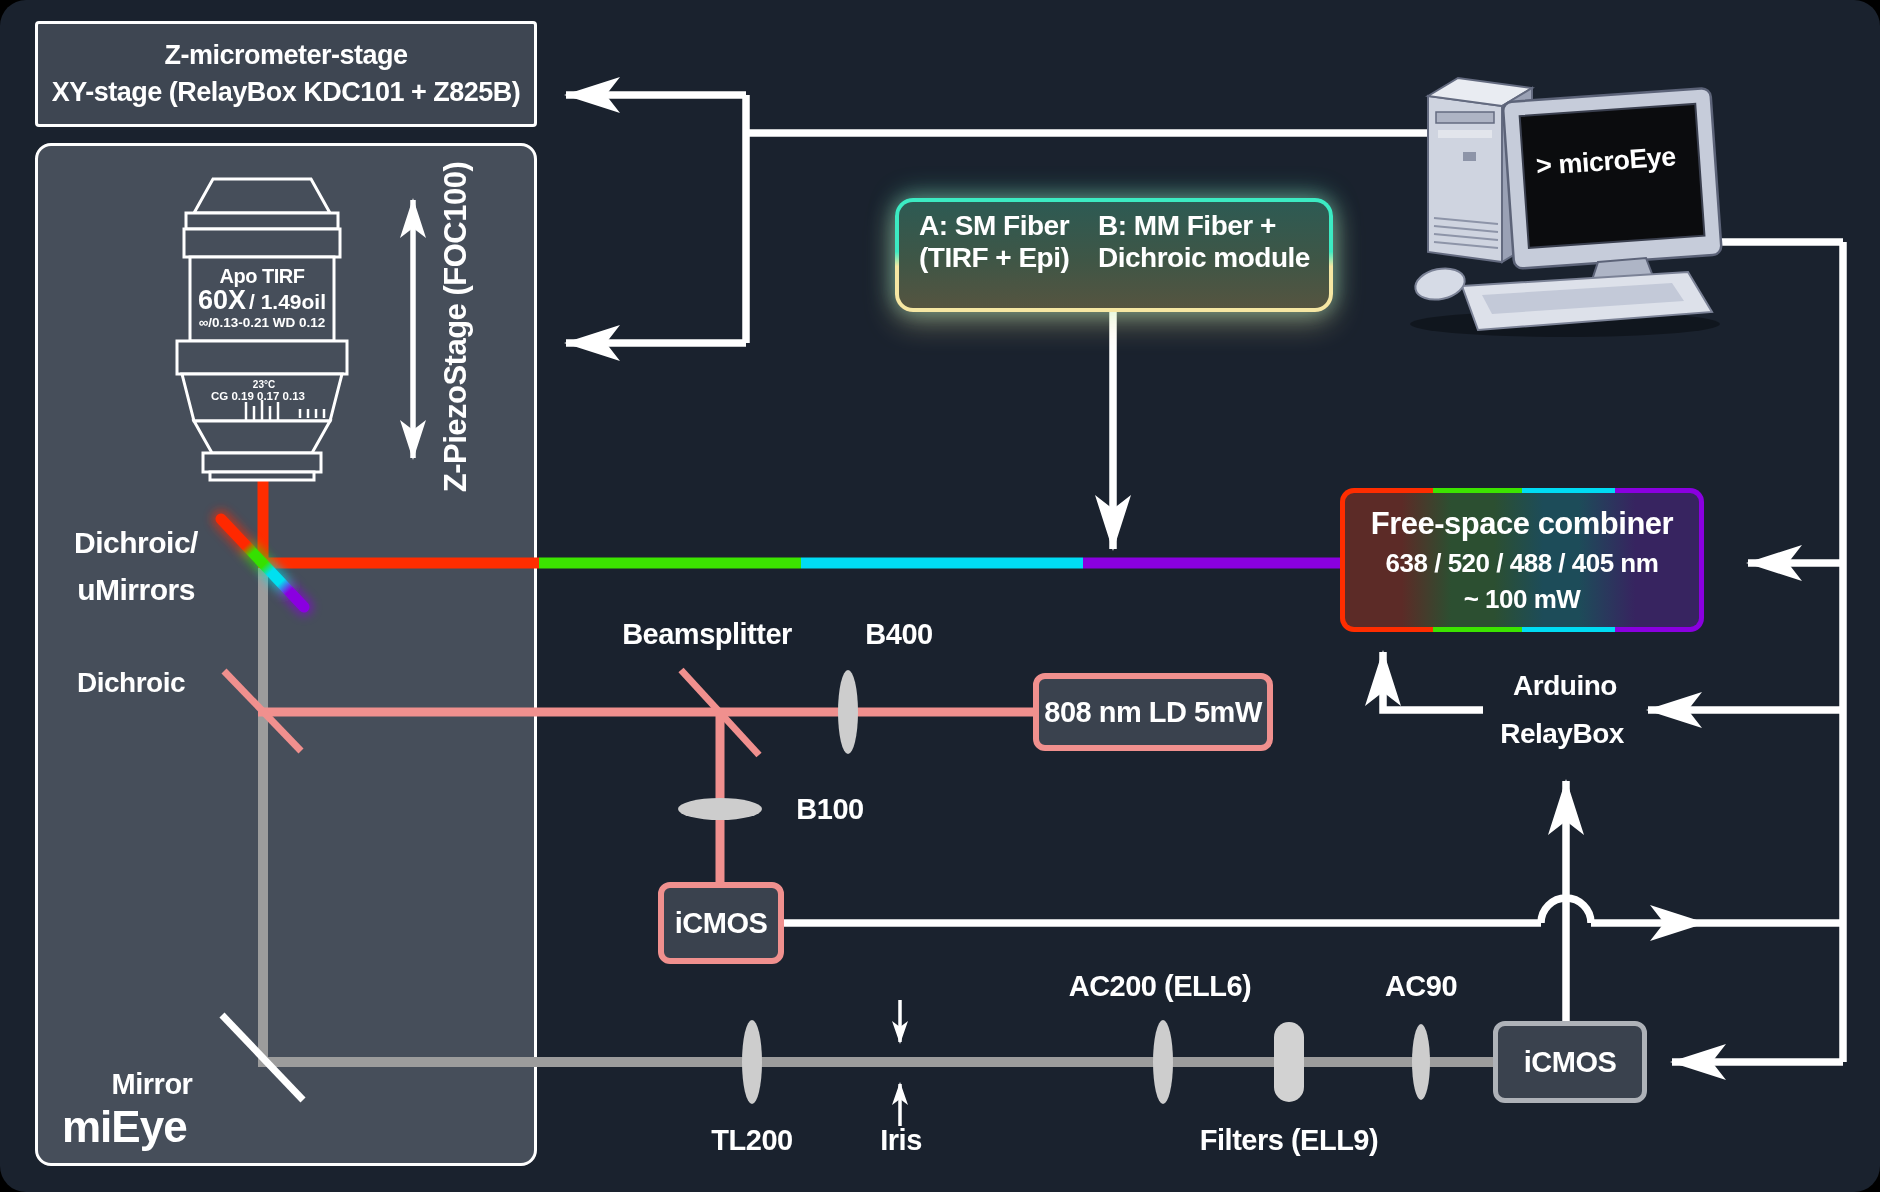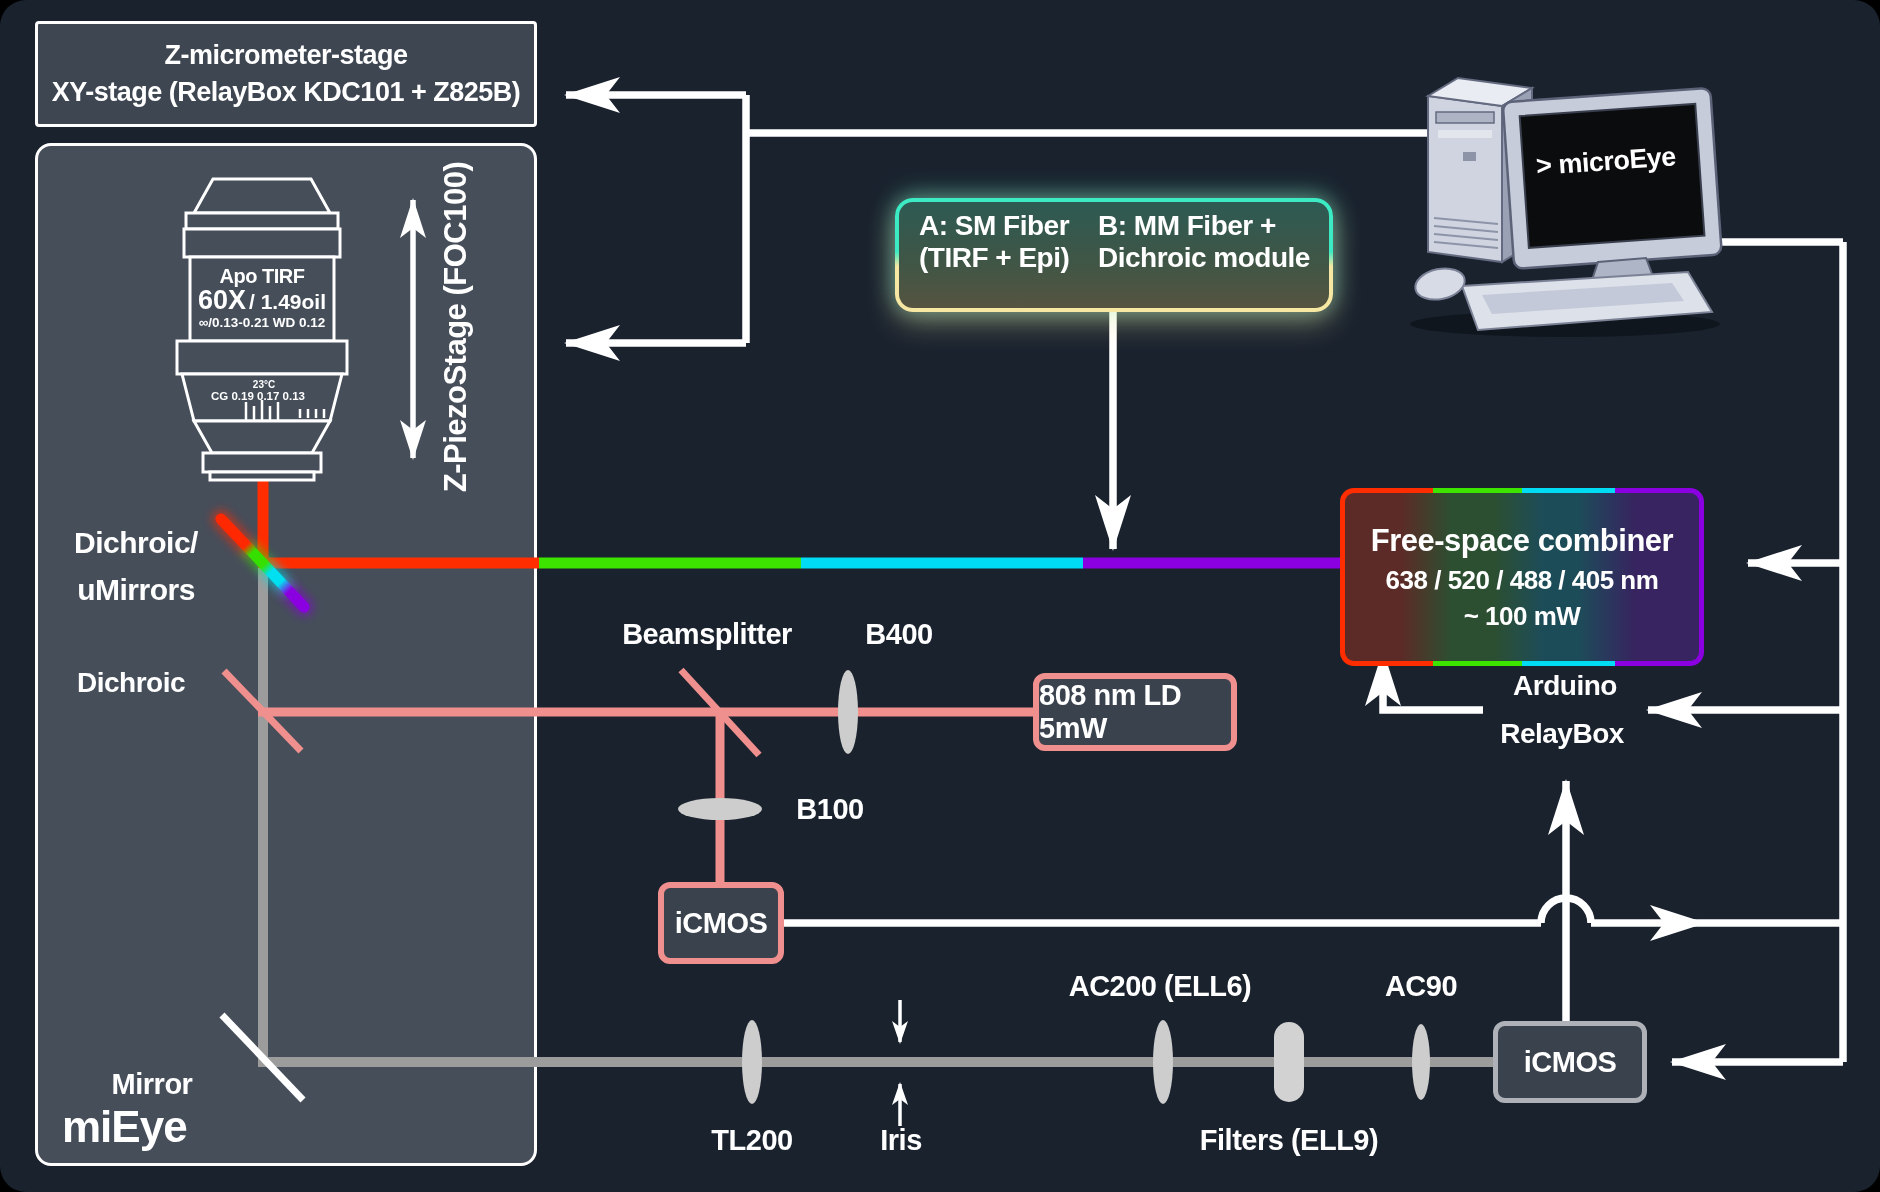--- a/index.html
+++ b/index.html
@@ -20,31 +20,31 @@
   .piezo-label{left:456px;top:327px;transform:translate(-50%,-50%) rotate(-90deg);font-size:31px;}
   .two-line{line-height:47px;font-size:30px;}
   .mieye-title{position:absolute;left:62px;top:1102px;font-size:44px;letter-spacing:-1px;z-index:4;}
   .fiber-box{position:absolute;left:895px;top:198px;width:438px;height:114px;box-sizing:border-box;
     border:4px solid transparent;border-radius:18px;z-index:3;
     background:linear-gradient(180deg,#2d5a53 0%,#3f5646 55%,#555440 100%) padding-box,
                linear-gradient(180deg,#3cebc3 0%,#3cebc3 47%,#f6e7a3 60%,#f6e7a3 100%) border-box;
     box-shadow:0 -4px 26px rgba(80,255,210,.35),0 10px 30px rgba(255,235,160,.4),0 0 18px rgba(255,255,255,.15);
     display:flex;flex-direction:row;justify-content:space-around;padding:8px 0 8px 20px;}
   .fiber-box .ln{font-size:28px;letter-spacing:-0.5px;}
-  .combiner-box{position:absolute;left:1340px;top:488px;width:364px;height:178px;box-sizing:border-box;
+  .combiner-box{position:absolute;left:1340px;top:488px;width:364px;height:144px;box-sizing:border-box;
     border:5px solid transparent;border-radius:14px;z-index:3;
     background:linear-gradient(90deg,#5c2b27 0%,#5c2b27 16%,#2c4f31 30%,#2c4f31 42%,#1d4c59 56%,#1d4c59 66%,#372460 82%,#372460 100%) padding-box,
                linear-gradient(90deg,#ff2d00 0 25.5%,#3ce400 25.5% 50%,#00dcf4 50% 75.5%,#8a00e0 75.5% 100%) border-box;
     display:flex;flex-direction:column;align-items:center;justify-content:center;}
   .combiner-box .t1{font-size:31px;line-height:42px;letter-spacing:-0.5px;}
   .combiner-box .t2{font-size:26px;line-height:36px;letter-spacing:-0.5px;}
   .pinkbox{position:absolute;box-sizing:border-box;border:6px solid #f0908e;border-radius:12px;
     background:#3a424e;display:flex;align-items:center;justify-content:center;z-index:3;
     font-size:29px;letter-spacing:-0.5px;}
-  .ld-box{left:1033px;top:673px;width:204px;height:78px;}
+  .ld-box{left:1033px;top:673px;width:240px;height:78px;}
   .icmos-pink{left:658px;top:882px;width:126px;height:82px;}
   .icmos-gray{position:absolute;left:1493px;top:1021px;width:154px;height:82px;box-sizing:border-box;
     border:5px solid #aeb2b8;border-radius:12px;background:#3a424e;display:flex;align-items:center;
     justify-content:center;z-index:3;font-size:29px;letter-spacing:-0.5px;}
 </style>
 </head>
 <body>
 
 <div class="canvas">
 

